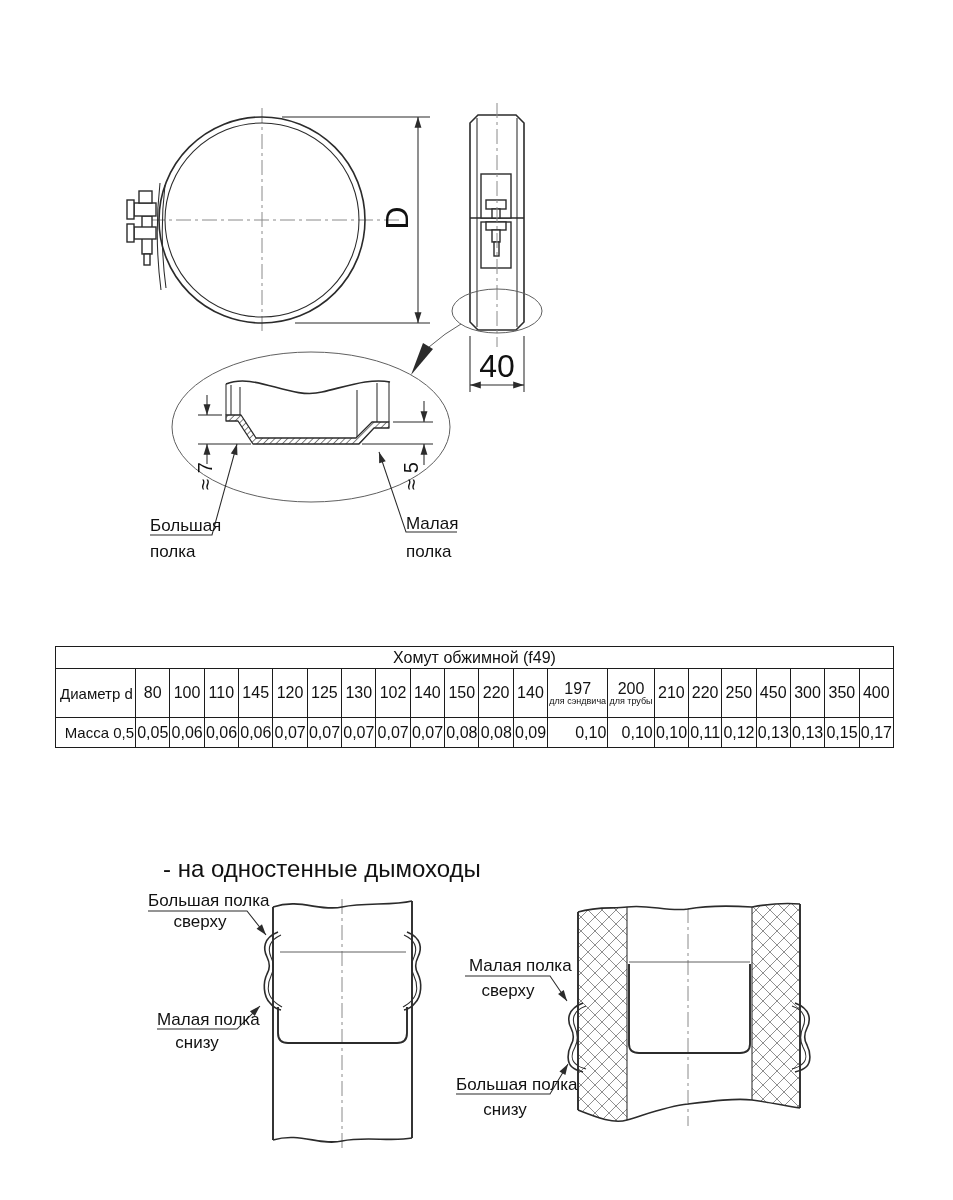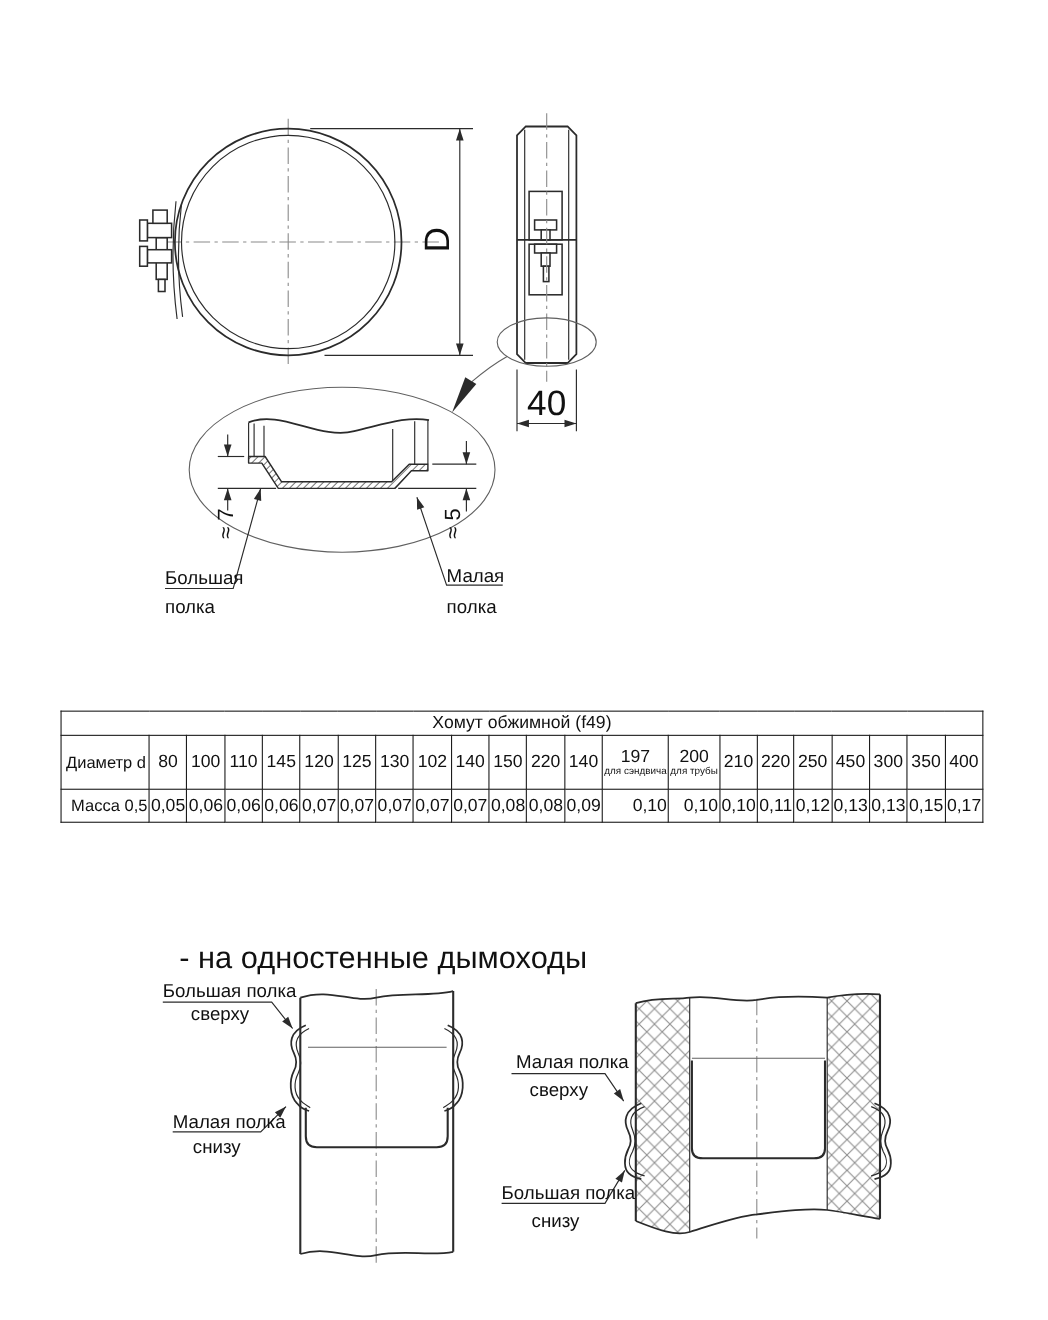--- a/index.html
+++ b/index.html
@@ -21,21 +21,21 @@
   #spec{position:absolute;left:55px;top:646px;width:839px;border-collapse:collapse;background:#fff;}
   #spec td{border:1.6px solid #1c1c1c;text-align:center;font-size:16px;padding:0 1px;vertical-align:middle;}
   #spec .t-title td{height:21px;font-size:16px;}
   #spec .t-d td{height:48px;}
   #spec .t-m td{height:29px;text-align:right;}
   #spec .lbl{text-align:left;padding-left:4px;font-size:15px;white-space:nowrap;width:74px;margin-left:24px;}
   .dnum{line-height:16px;}
   .dnote{font-size:9px;line-height:9px;}
   
   .h-title{position:absolute;left:0;top:819px;width:894px;text-align:center;font-size:20px;}
-  .h-sub{position:absolute;top:855px;font-size:28px;}
+  .h-sub{position:absolute;top:855px;font-size:24px;}
   .sub-left{left:163px;}
   .sub-right{left:557px;}
 </style>
 </head>
 <body>
 
 <div class="page">
 
 <svg class="art" width="953" height="1200" viewBox="0 0 953 1200">
   <defs>

